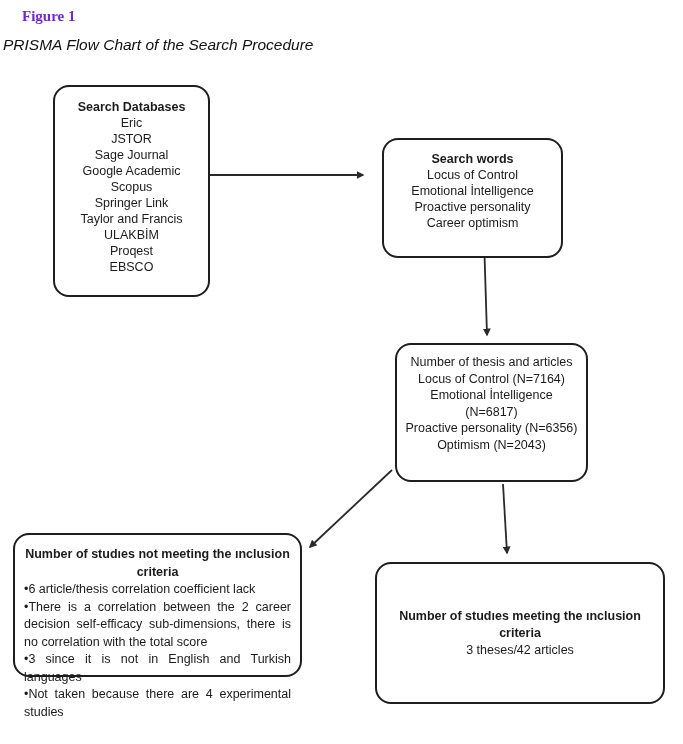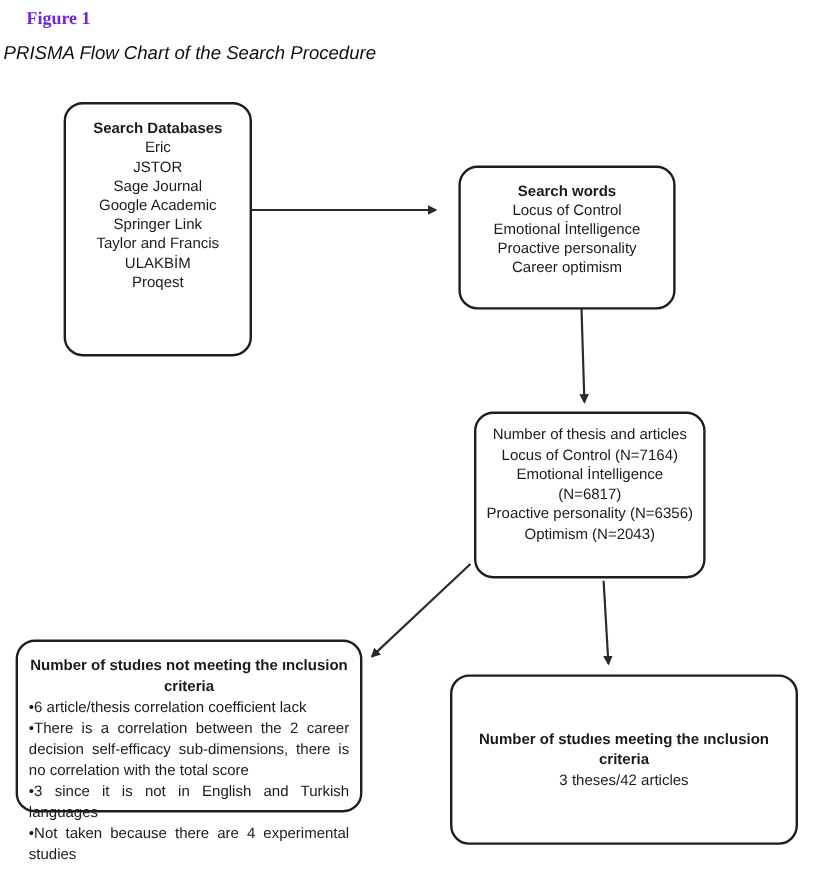--- a/index.html
+++ b/index.html
@@ -108,24 +108,26 @@
     <line x1="392" y1="470" x2="310" y2="547" stroke="#2a2a2a" stroke-width="1.8" marker-end="url(#ah)"></line>
     <line x1="503" y1="484" x2="507" y2="553" stroke="#2a2a2a" stroke-width="1.8" marker-end="url(#ah)"></line>
   </svg>
 
   <div class="node box-search-databases">
     <div class="bold">Search Databases</div>
     <div>Eric</div>
     <div>JSTOR</div>
     <div>Sage Journal</div>
     <div>Google Academic</div>
+    <div>Scopus</div>
     <div>Springer Link</div>
     <div>Taylor and Francis</div>
     <div>ULAKBİM</div>
     <div>Proqest</div>
+    <div>EBSCO</div>
   </div>
 
   <div class="node box-search-words">
     <div class="bold">Search words</div>
     <div>Locus of Control</div>
     <div>Emotional İntelligence</div>
     <div>Proactive personality</div>
     <div>Career optimism</div>
   </div>
 

